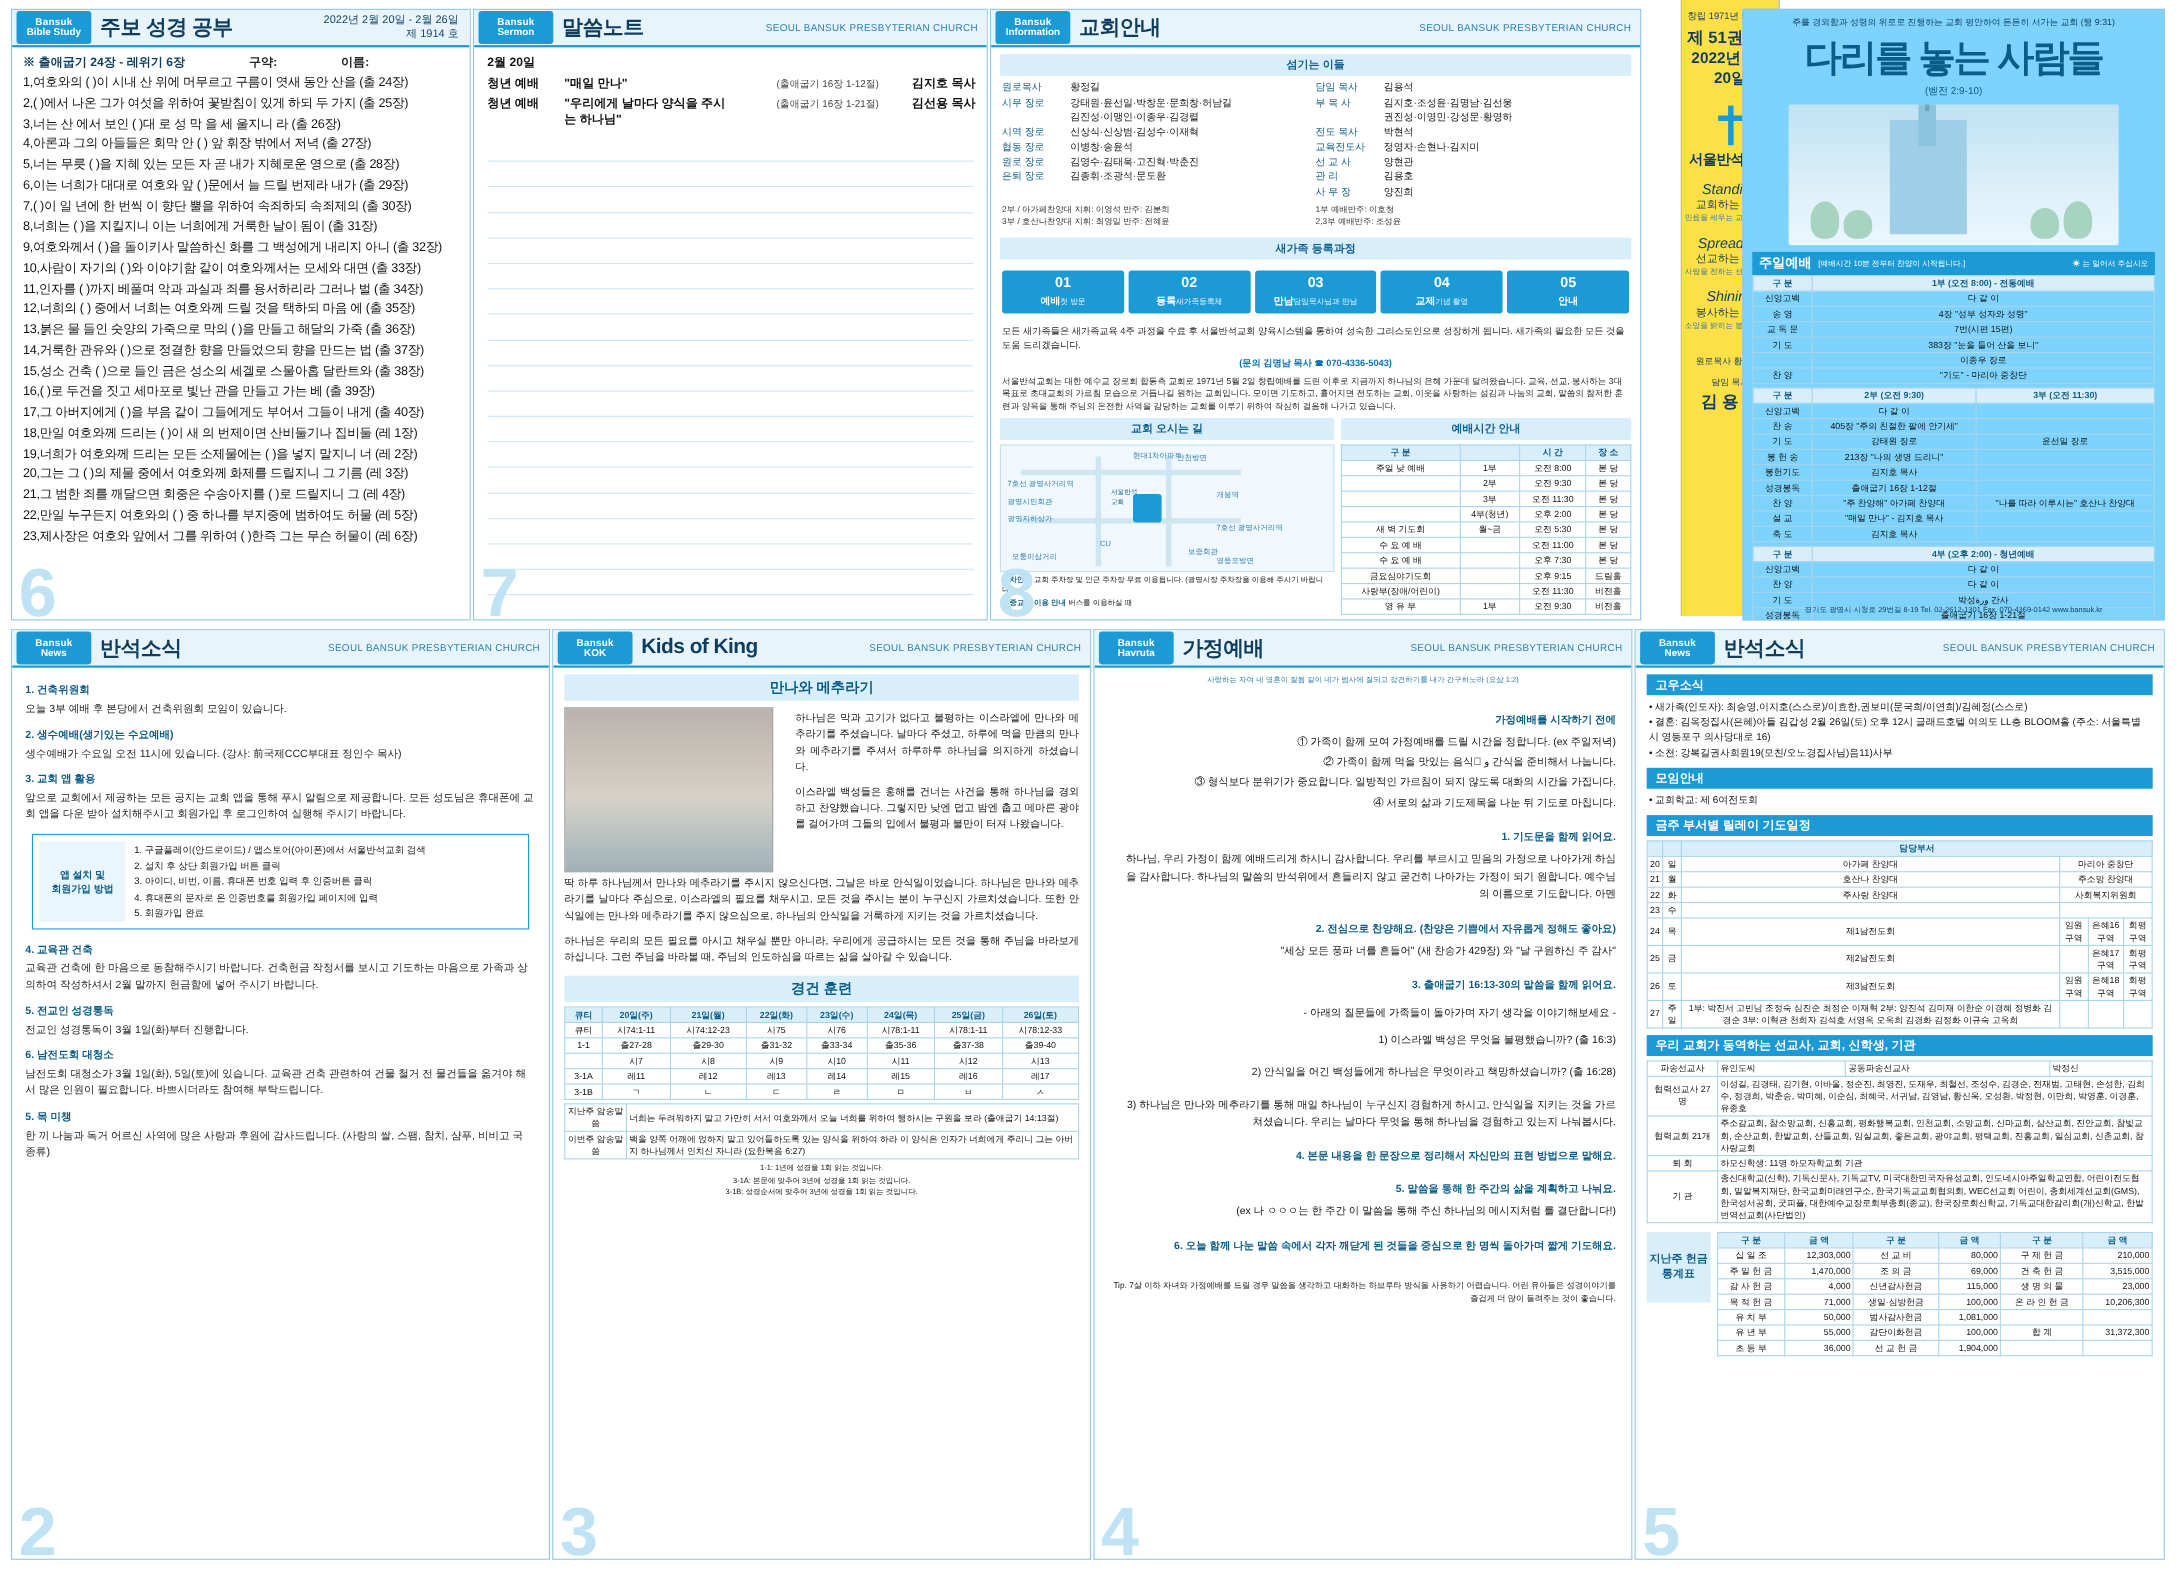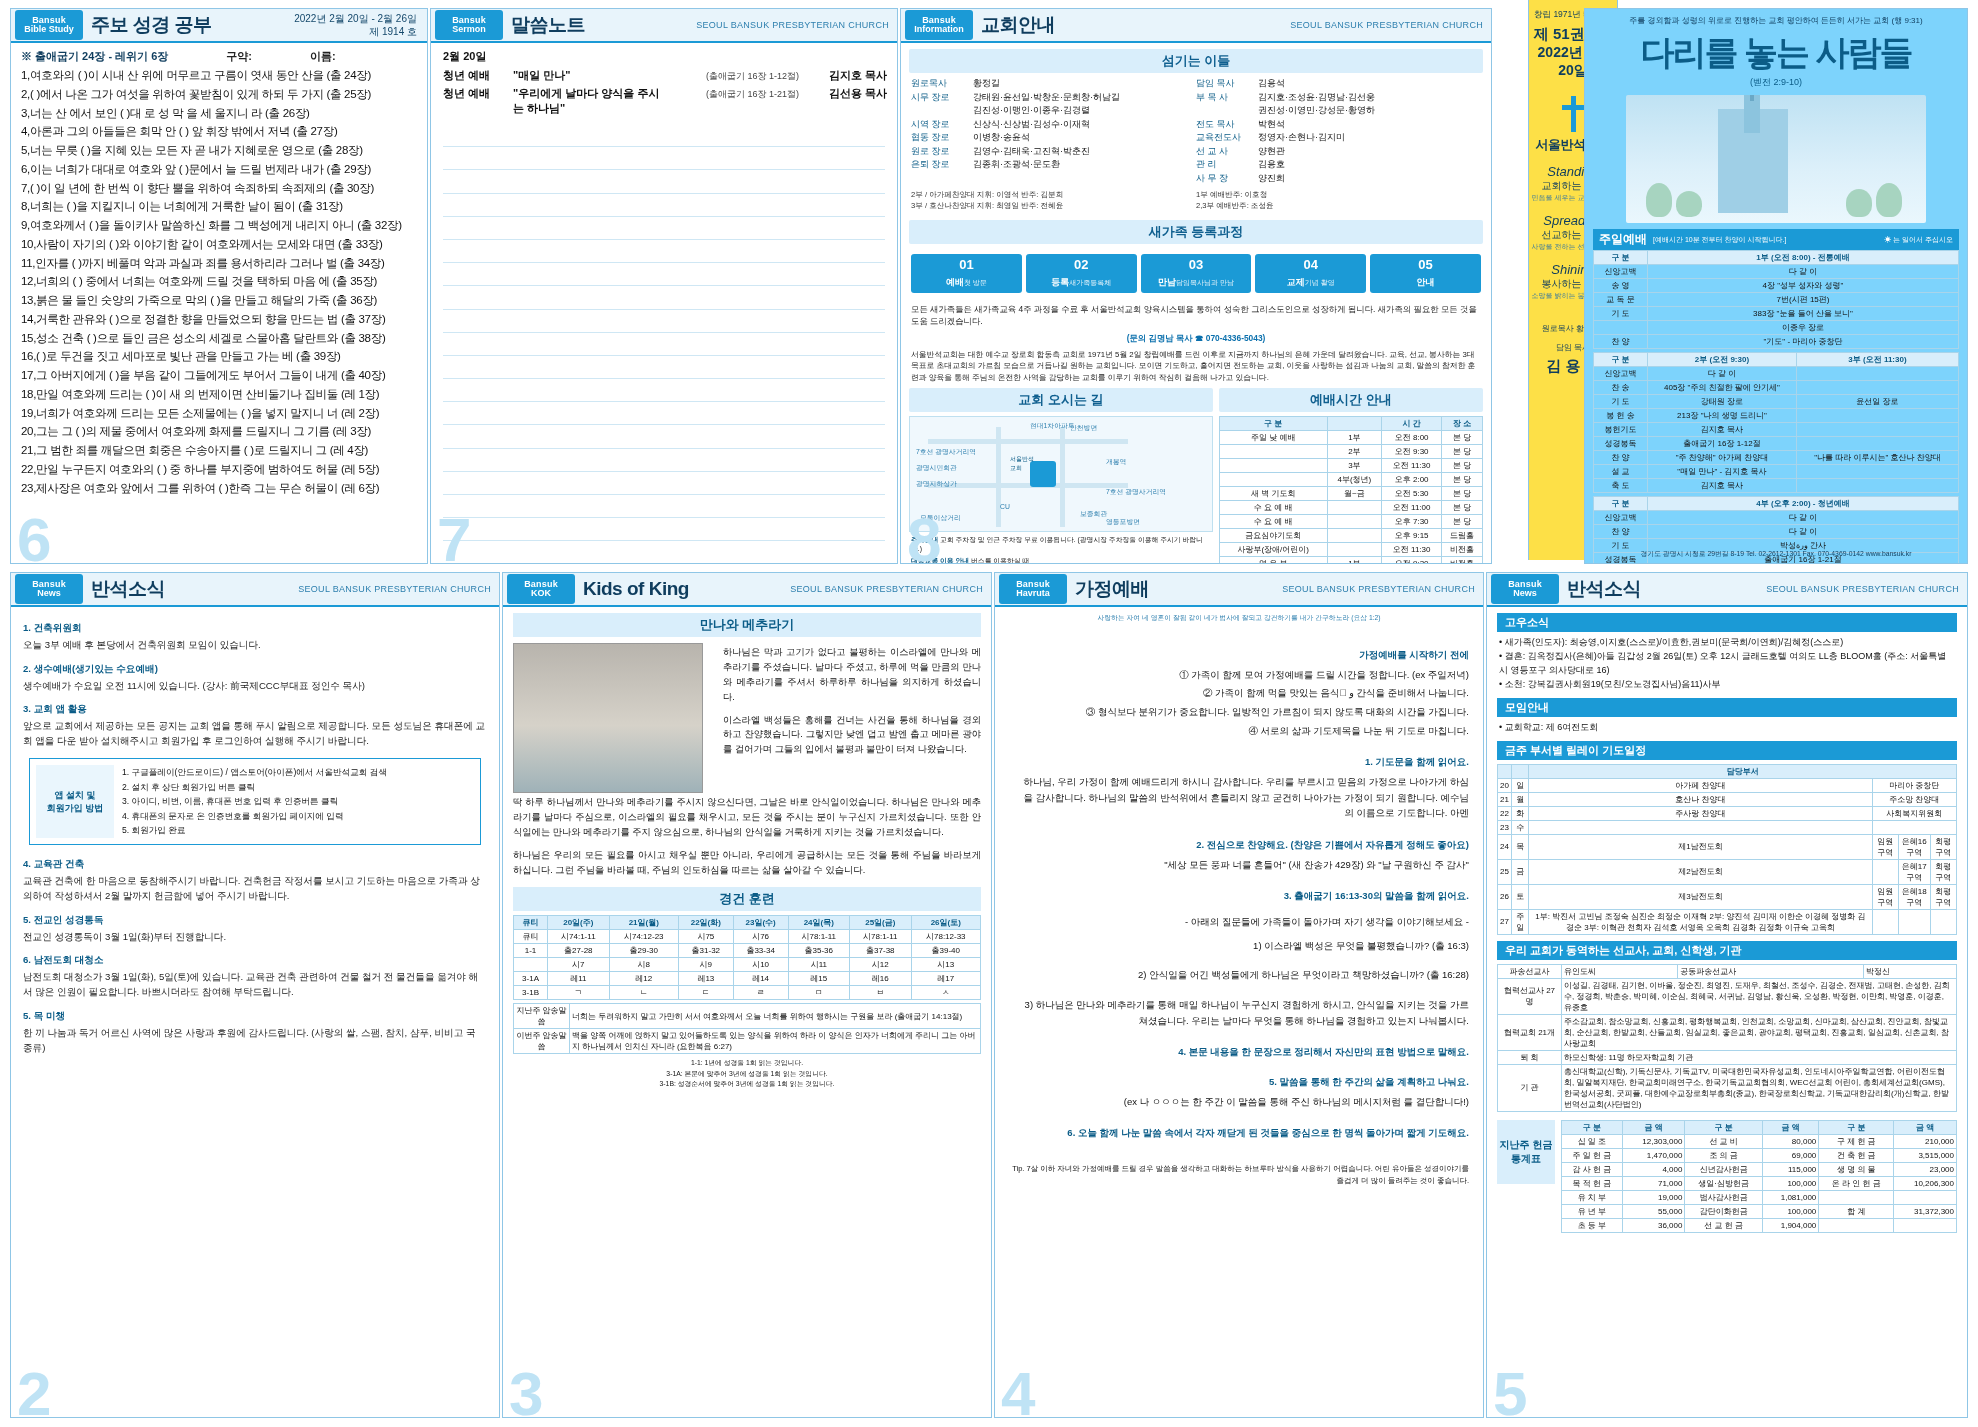--- a/index.html
+++ b/index.html
@@ -48,21 +48,21 @@
   .sn-row { display:flex; align-items:baseline; gap:10px; margin-bottom:3px; }
   .sn-row .a { width:60px; font-weight:bold; }
   .sn-row .b { flex:1; }
   .sn-row .c { width:120px; text-align:right; font-size:9px; color:#444;}
   .sn-row .d { width:78px; text-align:right; font-weight:bold;}
   .sn-lines { margin:8px 12px 0 12px; }
   .sn-lines .ln { border-bottom:1px solid #cfe7f4; height:23.2px; }
 
   
   .sec-title {
-    background:#d9eefb; color:#0f5f8f; font-weight:bold; font-size:13px;
+    background:#d9eefb; color:#0f5f8f; font-weight:bold; font-size:10px;
     text-align:center; padding:3px 0; margin:6px 8px 4px 8px; border-radius:2px;
   }
   .two-col { display:flex; font-size:9px; line-height:1.5; padding:0 10px; }
   .two-col .col { flex:1; }
   .two-col .row { display:flex; gap:4px; }
   .two-col .k { color:#0b5c87; width:58px; flex:none;}
   .center { text-align:center; }
   .steps { display:flex; gap:4px; padding:6px 10px; }
   .step { flex:1; background:#1b9ad6; color:#fff; border-radius:3px; padding:4px 3px; text-align:center;}
   .step .n { font-size:13px; font-weight:bold; display:block; line-height:1;}
@@ -989,21 +989,21 @@
             <tr>
               <td style="text-align: center;">목 적 헌 금</td>
               <td style="text-align: right;">71,000</td>
               <td style="text-align: center;">생일·심방헌금</td>
               <td style="text-align: right;">100,000</td>
               <td style="text-align: center;">온 라 인 헌 금</td>
               <td style="text-align: right;">10,206,300</td>
             </tr>
             <tr>
               <td style="text-align: center;">유 치 부</td>
-              <td style="text-align: right;">19,000</td>
+              <td style="text-align: right;">50,000</td>
               <td style="text-align: center;">범사감사헌금</td>
               <td style="text-align: right;">1,081,000</td>
               <td style="text-align: center;"></td>
               <td style="text-align: right;"></td>
             </tr>
             <tr>
               <td style="text-align: center;">유 년 부</td>
               <td style="text-align: right;">55,000</td>
               <td style="text-align: center;">감단이화헌금</td>
               <td style="text-align: right;">100,000</td>

